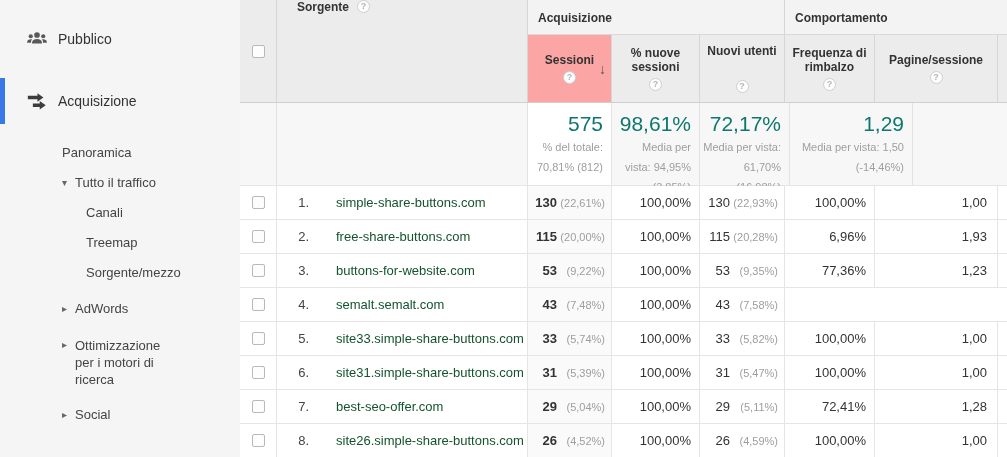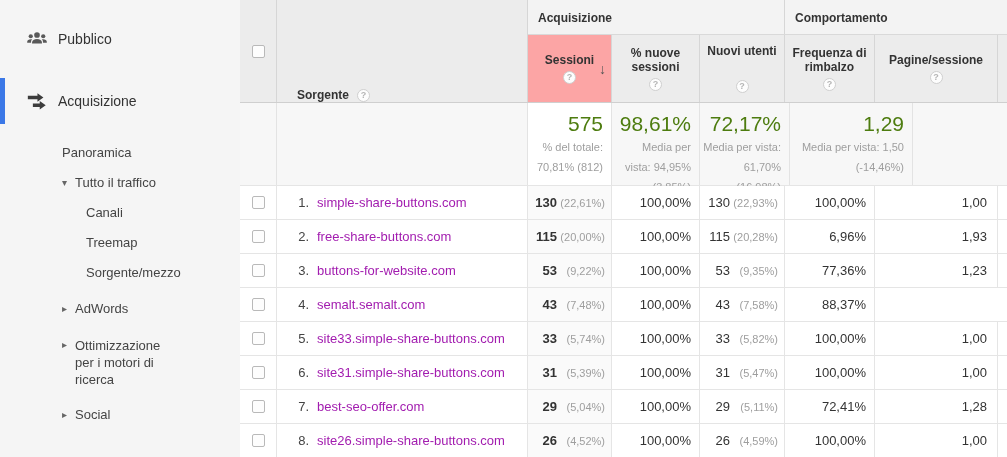--- a/index.html
+++ b/index.html
@@ -26,21 +26,21 @@
   .arrowed.wrap2 .albl { line-height:17px; padding-top:7px; padding-bottom:6px; padding-right:60px;}
   .bolditem { font-weight:bold; color:#333; }
   .gap-top { margin-top:6px; }
 
   
   .main { flex:1; display:flex; flex-direction:column; font-size:13px; color:#333; background:#fff; }
 
   
   .thead { display:flex; height:103px; background:#ececec; border-bottom:1px solid #cfcfcf; }
   .th-cb { width:37px; border-right:1px solid #d6d6d6; display:flex; align-items:center; justify-content:center; }
-  .th-source { width:251px; border-right:1px solid #d6d6d6; display:flex; align-items:flex-end; padding-left:20px; }
+  .th-source { width:251px; border-right:1px solid #d6d6d6; display:flex; align-items:flex-start; padding-left:20px; }
   .th-source .lbl { font-weight:bold; font-size:12px; color:#333; }
   .th-right { flex:1; display:flex; flex-direction:column; }
   .th-groups { height:35px; display:flex; background:#f3f3f3; border-bottom:1px solid #d9d9d9; }
   .thg { font-weight:bold; font-size:12px; color:#333; padding:11px 0 0 10px; }
   .thg-acq { width:257px; border-right:1px solid #d6d6d6; }
   .thg-beh { flex:1; }
   .th-metrics { height:67px; display:flex; }
   .th-m { border-right:1px solid #d6d6d6; display:flex; flex-direction:column; align-items:center;
           justify-content:center; text-align:center; font-weight:bold; font-size:12px; color:#333;
           position:relative; line-height:14px; padding:0 4px; cursor:pointer; }
@@ -55,30 +55,30 @@
 
   
   .cb { width:13px; height:13px; border:1px solid #b9b9b9; border-radius:2px; background:#fdfdfd; cursor:pointer; }
 
   
   .summary { display:flex; height:83px; background:#f7f7f7; border-bottom:1px solid #e5e5e5; }
   .sum-sp { border-right:1px solid #e3e3e3; }
   .sum-cb { width:37px; } .sum-src { width:251px; }
   .sum-cell { border-right:1px solid #e3e3e3; text-align:right; padding:8px 8px 0 2px; }
   .sum-cell.sorted { background:#fff; }
-  .sum-cell .big { font-size:21px; color:#4d7c0f; line-height:25px; margin-bottom:1px; }
+  .sum-cell .big { font-size:21px; color:#0f766e; line-height:25px; margin-bottom:1px; }
   .sum-cell .note { font-size:11px; color:#9e9e9e; line-height:20px; }
   .sum-sliver { flex:1; }
 
   
   .drow { display:flex; height:34px; background:#fff; border-bottom:1px solid #e5e5e5; }
   .d-cb { width:37px; border-right:1px solid #e5e5e5; display:flex; align-items:center; justify-content:center; }
   .d-src { width:251px; border-right:1px solid #e5e5e5; display:flex; align-items:center; }
   .d-src .rank { width:32px; text-align:right; color:#444; }
-  .d-src a { margin-left:8px; color:#a21caf; text-decoration:none; cursor:pointer; }
+  .d-src a { margin-left:27px; color:#14532d; text-decoration:none; cursor:pointer; }
   .d-sess { width:84px; border-right:1px solid #e5e5e5; background:#fafafa; display:flex;
             align-items:center; justify-content:flex-end; padding-right:6px; }
   .d-sess .val { font-weight:bold; color:#333; }
   .pct { width:48px; text-align:right; color:#9e9e9e; font-size:11px; }
   .d-ns { width:88px; border-right:1px solid #e5e5e5; text-align:right; line-height:33px; padding-right:8px; }
   .d-nu { width:85px; border-right:1px solid #e5e5e5; display:flex; align-items:center;
           justify-content:flex-end; padding-right:6px; }
   .d-nu .val { color:#333; }
   .d-br { width:90px; border-right:1px solid #e5e5e5; text-align:right; line-height:33px; padding-right:8px; }
   .d-ps { width:123px; border-right:1px solid #e5e5e5; text-align:right; line-height:33px; padding-right:10px; }
@@ -281,21 +281,20 @@
     </div>
     <div class="d-sess">
       <span class="val">43</span>
       <span class="pct">(7,48%)</span>
     </div>
     <div class="d-ns">100,00%</div>
     <div class="d-nu">
       <span class="val">43</span>
       <span class="pct">(7,58%)</span>
     </div>
-    <div class="d-br">88,37%</div>
     <div class="d-sliver"></div>
   </div>
 
   <div class="drow">
     <div class="d-cb">
       <span class="cb"></span>
     </div>
     <div class="d-src">
       <span class="rank">5.</span>
       <a>site33.simple-share-buttons.com</a>

